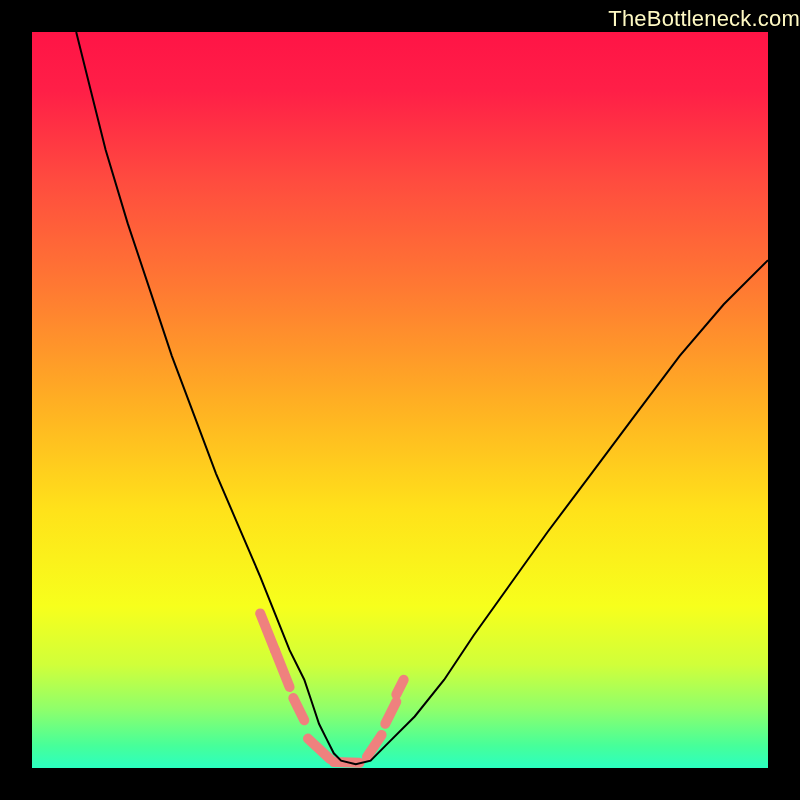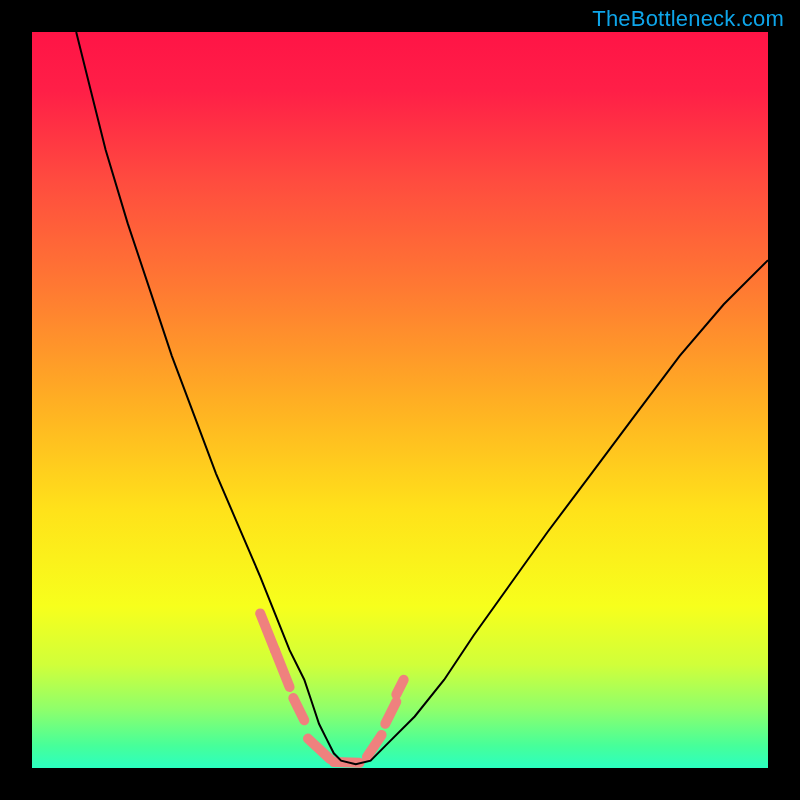--- a/index.html
+++ b/index.html
@@ -22,22 +22,22 @@
   .plot {
     position: absolute;
     left: 0;
     top: 0;
     width: 736px;
     height: 736px;
   }
   .watermark {
     position: absolute;
     top: 6px;
-    right: 16px;
-    color: #0ea5e9;
+    right: 0;
+    color: #fef9c3;
     font-size: 22px;
     font-weight: 500;
     letter-spacing: 0.2px;
   }
 </style>
 </head>
 <body>
 
 <div class="watermark">TheBottleneck.com</div>
 

